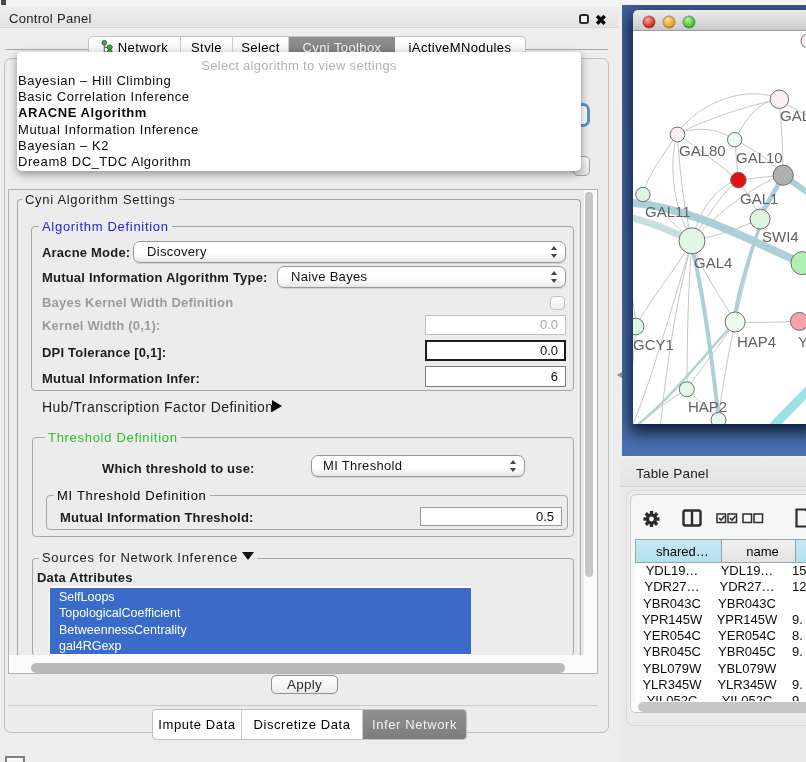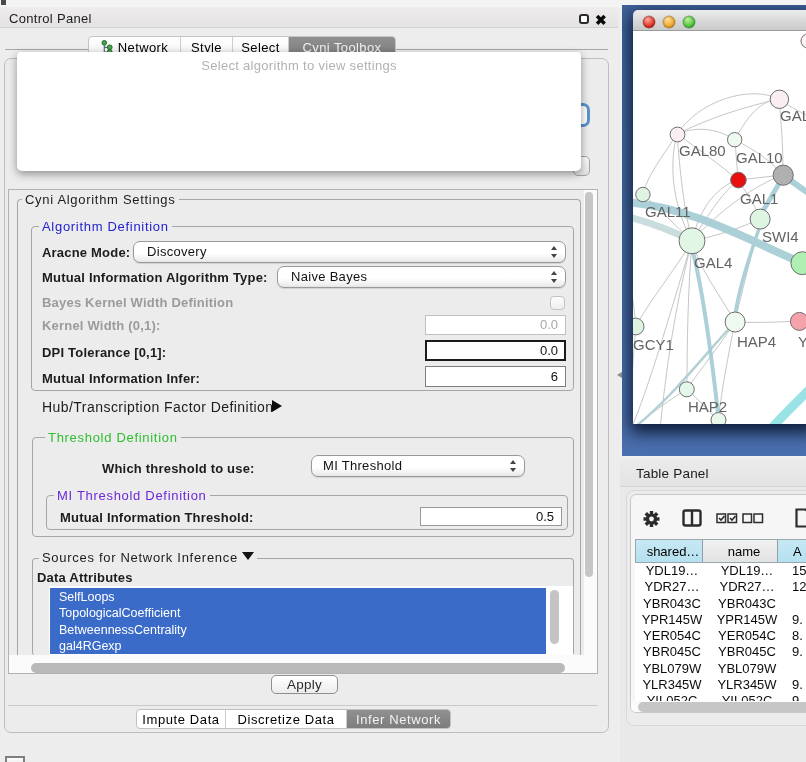--- a/index.html
+++ b/index.html
@@ -32,20 +32,21 @@
     <svg width="12" height="15" style="margin-right:5px;margin-top:1px" viewBox="0 0 12 15">
         <path d="M3.3 3.5 V12 H6.8 M3.3 7.3 H6.8" stroke="#5a6a78" stroke-width="1.2" fill="none"></path>
         <circle cx="3.3" cy="2.8" r="2.3" fill="#4aa455" stroke="#1c6e28"></circle>
         <circle cx="8.7" cy="7.3" r="2.4" fill="#4aa455" stroke="#1c6e28"></circle>
         <circle cx="8.7" cy="12" r="2.4" fill="#4aa455" stroke="#1c6e28"></circle>
       </svg>
     Network</div>
   <div style="width:52px;display:flex;align-items:center;justify-content:center;font-size:13px;border-right:1px solid #ccc">Style</div>
   <div style="width:56px;display:flex;align-items:center;justify-content:center;font-size:13px;border-right:1px solid #ccc">Select</div>
   <div style="width:106px;display:flex;align-items:center;justify-content:center;font-size:13px;background:linear-gradient(#909090,#7d7d7d);color:#f2f2f2">Cyni Toolbox</div>
+  <div style="width:130px;display:flex;align-items:center;justify-content:center;font-size:13px">jActiveMNodules</div>
 </div>
 
 <div class="abs" style="left:4px;top:58px;width:605px;height:675px;border:1px solid #bdbdbd;border-radius:7px;background:#ececec"></div>
 
 <div class="abs" style="left:574px;top:103px;width:16px;height:24px;border:3px solid #5b92cc;border-radius:7px;background:#fff"></div>
 <div class="abs" style="left:573px;top:156px;width:17px;height:20px;border:1px solid #a4a4a4;border-radius:5px;background:linear-gradient(#fcfcfc,#e2e2e2)"></div>
 
 <div class="abs" style="left:8px;top:189px;width:590px;height:485px;border:1px solid #b2b2b2;background:#ececec"></div>
 
 <div class="group" style="left:17px;top:199px;width:564px;height:457px;border-bottom:none;border-bottom-left-radius:0;border-bottom-right-radius:0"></div>
@@ -74,48 +75,49 @@
 <div class="abs" style="left:272px;top:400px;border-left:10px solid #0c0c0c;border-top:6.5px solid transparent;border-bottom:6.5px solid transparent"></div>
 
 <div class="group" style="left:32px;top:437px;width:542px;height:100px"></div>
 <div class="gtitle" style="left:45px;top:431px;color:#2ebe2e">Threshold Definition</div>
 <div class="lbl b" style="left:102px;top:461px">Which threshold to use:</div>
 <div class="combo" style="left:311px;top:455px;width:214px;height:22px">
     <span class="ct" style="left:11px">MI Threshold</span>
     <span class="spin"></span>
   </div>
 <div class="group" style="left:46px;top:495px;width:522px;height:35px"></div>
-<div class="gtitle" style="left:54px;top:489px;color:#6d28d9">MI Threshold Definition</div>
+<div class="gtitle" style="left:54px;top:489px;color:#000000">MI Threshold Definition</div>
 <div class="lbl b" style="left:60px;top:510px">Mutual Information Threshold:</div>
 <div class="fld" style="left:420px;top:507px;width:142px;height:19px;border:1px solid #999;color:#111;line-height:17px;padding-right:7px">0.5</div>
 
 <div class="group" style="left:32px;top:558px;width:542px;height:98px;border-bottom:none"></div>
 <div class="gtitle" style="left:39px;top:551px;color:#1c1c1c">Sources for Network Inference <span style="display:inline-block;vertical-align:2px;border-top:8px solid #111;border-left:6px solid transparent;border-right:6px solid transparent"></span></div>
 <div class="lbl b" style="left:37px;top:570px">Data Attributes</div>
-<div class="abs" style="left:49px;top:586px;width:524px;height:69px;background:#fff;overflow:hidden">
+<div class="abs" style="left:49px;top:586px;width:422px;height:69px;background:#fff;overflow:hidden">
   <div style="position:absolute;left:1px;top:2px;width:496px;height:66px;background:#3a6bc9"></div>
   <div style="position:absolute;left:10px;top:3px;font-size:12.5px;color:#fff;line-height:16.3px">SelfLoops<br>TopologicalCoefficient<br>BetweennessCentrality<br>gal4RGexp</div>
   <div style="position:absolute;left:501px;top:4px;width:8.5px;height:54px;border-radius:5px;background:#c4c4c4"></div>
 </div>
 
 <div class="abs" style="left:584px;top:190px;width:13px;height:465px;background:#fbfbfb"></div>
 <div class="abs" style="left:584.5px;top:192px;width:8.5px;height:385px;border-radius:5px;background:#c6c6c6"></div>
 <div class="abs" style="left:9px;top:655px;width:588px;height:18px;background:#fbfbfb"></div>
 <div class="abs" style="left:31px;top:663px;width:534px;height:10px;border-radius:5px;background:#b9b9b9"></div>
 <div class="abs" style="left:8px;top:705px;width:590px;height:1px;background:#c9c9c9"></div>
 
 <div class="abs" style="left:271px;top:675px;width:67px;height:19px;border:1px solid #8f8f8f;border-radius:5px;background:linear-gradient(#ffffff,#ececec);font-size:13.5px;color:#2c2c2c;text-align:center;line-height:17px;letter-spacing:0.2px">Apply</div>
-<div class="abs" style="left:136px;top:709px;height:20px;display:flex;border:1px solid #c0c0c0;border-radius:4px;background:#fff;overflow:hidden;letter-spacing:0.6px">
+<div class="abs" style="left:152px;top:709px;height:31px;display:flex;border:1px solid #c0c0c0;border-radius:4px;background:#fff;overflow:hidden;letter-spacing:0.6px">
   <div style="width:89px;display:flex;align-items:center;justify-content:center;font-size:13px;border-right:1px solid #ccc">Impute Data</div>
   <div style="width:121px;display:flex;align-items:center;justify-content:center;font-size:13px;border-right:1px solid #ccc">Discretize Data</div>
   <div style="width:103px;display:flex;align-items:center;justify-content:center;font-size:13px;background:linear-gradient(#909090,#7d7d7d);color:#f2f2f2">Infer Network</div>
 </div>
 
 <div class="abs" style="left:17px;top:52px;width:564px;height:119px;background:#fff;border-radius:4px 4px 5px 5px;box-shadow:0 3px 8px rgba(0,0,0,.4)">
   <div style="position:absolute;left:0;top:6px;width:100%;text-align:center;font-size:13px;color:#b2b2b2;letter-spacing:0.3px">Select algorithm to view settings</div>
+  <div style="position:absolute;left:1px;top:21px;font-size:13px;color:#0a0a0a;line-height:16.2px;letter-spacing:0.55px">Bayesian – Hill Climbing<br>Basic Correlation Inference<br><span class="b">ARACNE Algorithm</span><br>Mutual Information Inference<br>Bayesian – K2<br>Dream8 DC_TDC Algorithm</div>
 </div>
 
 <div class="abs" style="left:617px;top:372px;border-right:5px solid #8a8a8a;border-top:3.5px solid transparent;border-bottom:3.5px solid transparent"></div>
 
 <div class="abs" style="left:5px;top:756px;width:20px;height:12px;border:2.5px solid #7e7e7e;background:linear-gradient(#fdfdfd,#e8e8e8)"></div>
 
 <div class="abs" style="left:622px;top:5px;width:184px;height:451px;background:linear-gradient(#40639c,#4a6fae);overflow:hidden">
   <div style="position:absolute;left:11px;top:5px;width:180px;height:414px;box-shadow:0 6px 16px 3px rgba(5,15,35,.85);border-radius:5px 5px 0 0">
     <div style="position:absolute;left:0;top:0;width:100%;height:21px;border-radius:5px 5px 0 0;background:linear-gradient(#ececec,#c9c9c9);border-bottom:1px solid #9c9c9c">
       <div style="position:absolute;left:10px;top:5.5px;width:12px;height:12px;border-radius:50%;background:radial-gradient(circle at 38% 28%,#ffaca4,#e0301f 62%,#a3170d);box-shadow:inset 0 0 2px rgba(70,0,0,.8),0 0 0 0.5px rgba(100,30,20,.5)"></div>
@@ -233,21 +235,21 @@
       <path d="M729 517 l2 2 l3.5 -4" stroke-width="1.6"></path>
       <rect x="742" y="513" width="8.5" height="8.5"></rect>
       <rect x="753" y="513" width="8.5" height="8.5"></rect>
     </g>
     <g fill="none" stroke="#2c2c2c" stroke-width="2.2">
       <path d="M795.5 508.5 h9 l5 5 v12 h-14 z"></path>
     </g>
   </svg>
 
   <div style="position:absolute;left:4px;top:44px;width:186px;height:24px;border:1px solid #9aa8ae;display:flex">
-    <div style="width:67px;background:linear-gradient(#c6e8f4,#b6e0f0);border-right:1px solid #90a0a8;font-size:13px;display:flex;align-items:center;justify-content:center;text-indent:8px">shared…</div>
+    <div style="width:86px;background:linear-gradient(#c6e8f4,#b6e0f0);border-right:1px solid #90a0a8;font-size:13px;display:flex;align-items:center;justify-content:center;text-indent:8px">shared…</div>
     <div style="width:75px;background:linear-gradient(#f1f1f1,#e2e2e2);border-right:1px solid #90a0a8;font-size:13px;display:flex;align-items:center;justify-content:center;text-indent:8px">name</div>
     <div style="flex:1;background:linear-gradient(#c6e8f4,#b6e0f0);font-size:13px;padding-left:15px;display:flex;align-items:center">A</div>
   </div>
 
   <div style="position:absolute;left:4px;top:68px;width:186px;font-size:13px;color:#0b0b0b;background:#fff;height:138px">
     <div style="display:flex;height:16.25px;line-height:16.25px">
         <div style="width:74px;text-align:center">YDL19…</div>
         <div style="width:76px;text-align:center">YDL19…</div>
         <div style="padding-left:7px">15</div>
       </div>

